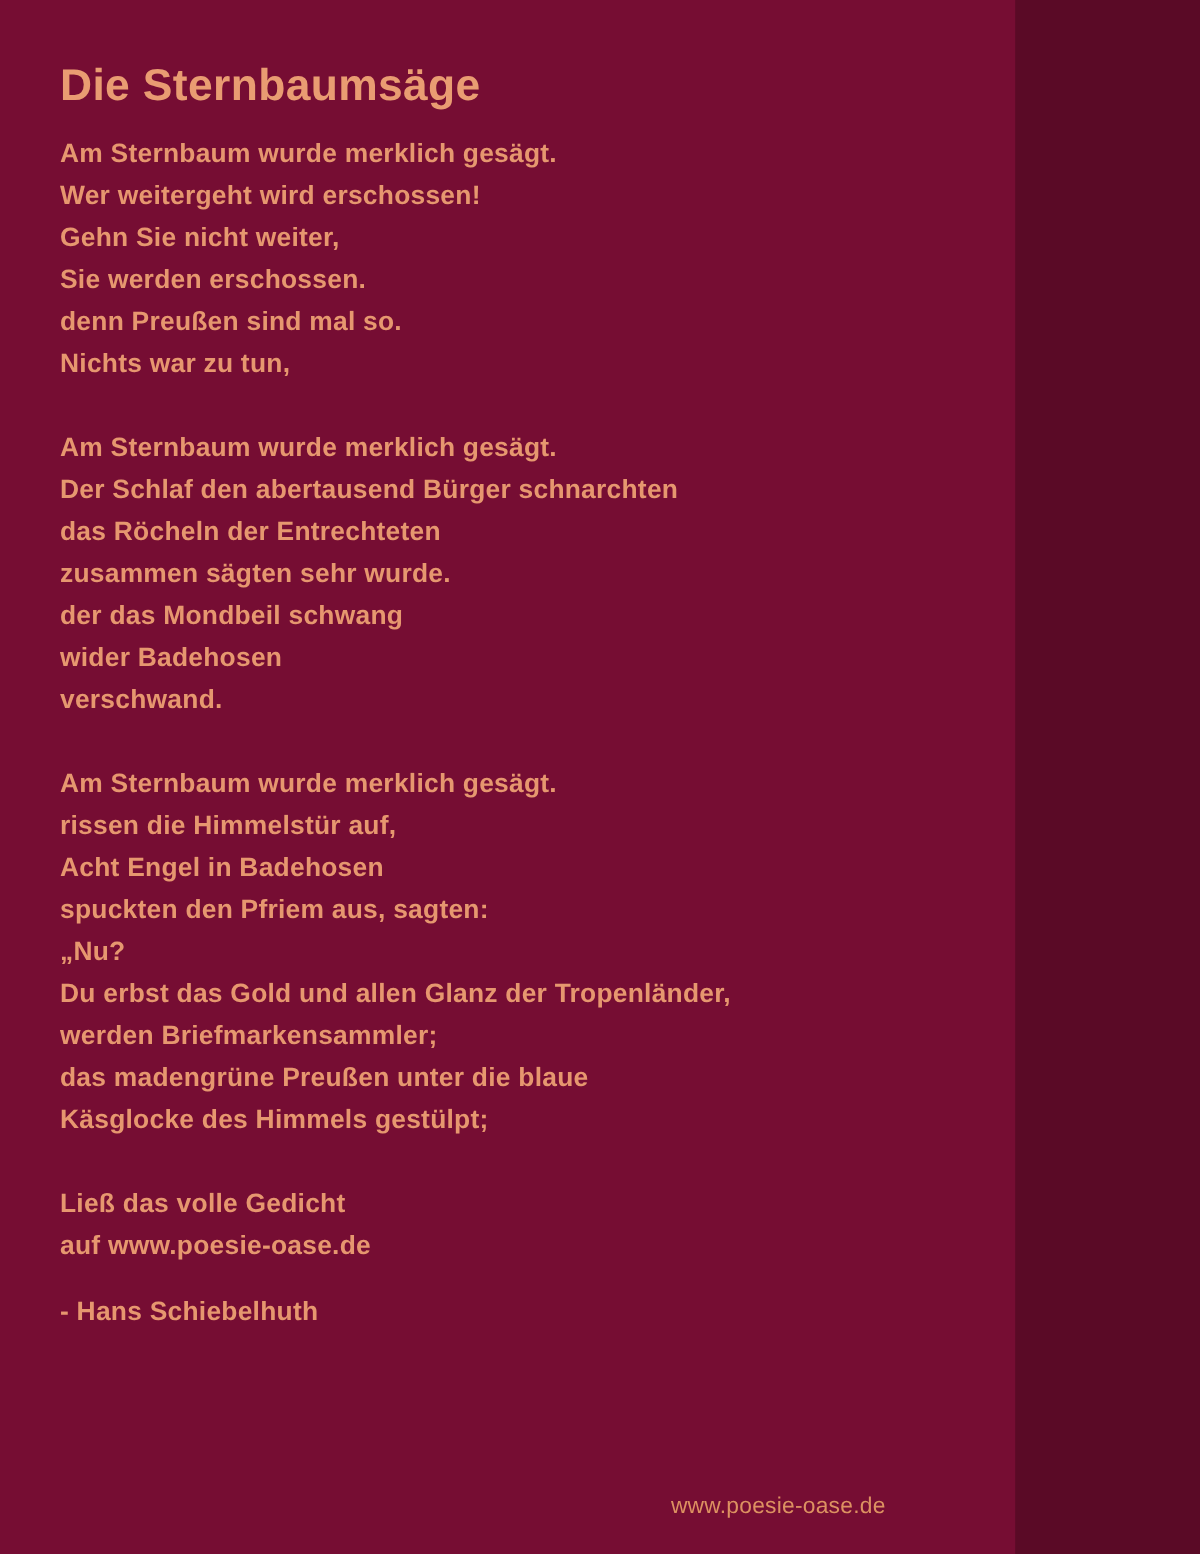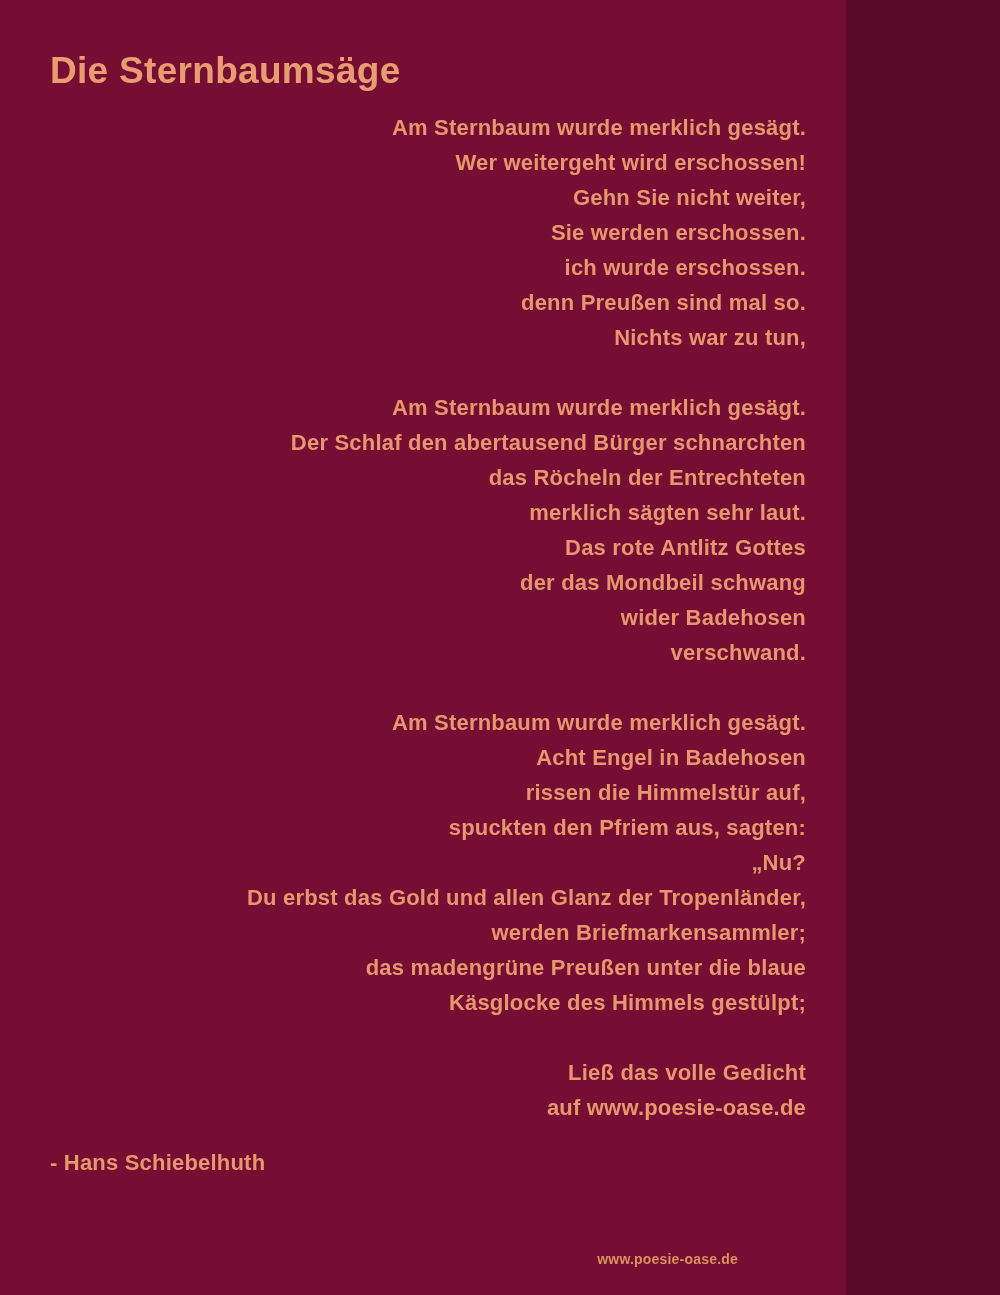--- a/index.html
+++ b/index.html
@@ -19,74 +19,72 @@
     right: 40px;
   }
   .poem-title {
     font-size: 37px;
     line-height: 42px;
     font-weight: 700;
     letter-spacing: 0.3px;
     color: #E99C72;
     margin-bottom: 18px;
   }
-  .stanza { margin-bottom: 35px; text-align: right; }
+  .stanza { margin-bottom: 35px; }
   .line {
     font-size: 22px;
     line-height: 35px;
     font-weight: 600;
     letter-spacing: 0.2px;
     color: #E6976F;
     white-space: pre;
   }
   .footer-note { margin-bottom: 0; }
   .author-line { margin-top: 20px; }
   .watermark {
     position: absolute;
     right: 108px;
     bottom: 28px;
-    font-size: 14px;
-    font-weight: 700;
+    font-size: 19px;
+    font-weight: 400;
     letter-spacing: 0.2px;
     color: #DC9161;
   }
 </style>
 </head>
 <body>
 
 <div class="page">
   <div class="content">
 
     <h1 class="poem-title">Die Sternbaumsäge</h1>
 
     <div class="stanza">
       <div class="line">Am Sternbaum wurde merklich gesägt.</div>
       <div class="line">Wer weitergeht wird erschossen!</div>
       <div class="line">Gehn Sie nicht weiter,</div>
       <div class="line">Sie werden erschossen.</div>
-      <div class="line">ich wurde erschossen.</div>
       <div class="line">denn Preußen sind mal so.</div>
       <div class="line">Nichts war zu tun,</div>
     </div>
 
     <div class="stanza">
       <div class="line">Am Sternbaum wurde merklich gesägt.</div>
       <div class="line">Der Schlaf den abertausend Bürger schnarchten</div>
       <div class="line">das Röcheln der Entrechteten</div>
-      <div class="line">merklich sägten sehr laut.</div>
-      <div class="line">Das rote Antlitz Gottes</div>
+      <div class="line">zusammen sägten sehr wurde.</div>
       <div class="line">der das Mondbeil schwang</div>
       <div class="line">wider Badehosen</div>
       <div class="line">verschwand.</div>
     </div>
 
     <div class="stanza">
       <div class="line">Am Sternbaum wurde merklich gesägt.</div>
+      <div class="line">rissen die Himmelstür auf,</div>
       <div class="line">Acht Engel in Badehosen</div>
-      <div class="line">rissen die Himmelstür auf,</div>
       <div class="line">spuckten den Pfriem aus, sagten:</div>
       <div class="line">„Nu?</div>
       <div class="line">Du erbst das Gold und allen Glanz der Tropenländer,</div>
       <div class="line">werden Briefmarkensammler;</div>
       <div class="line">das madengrüne Preußen unter die blaue</div>
       <div class="line">Käsglocke des Himmels gestülpt;</div>
     </div>
 
     <div class="stanza footer-note">
       <div class="line">Ließ das volle Gedicht</div>

